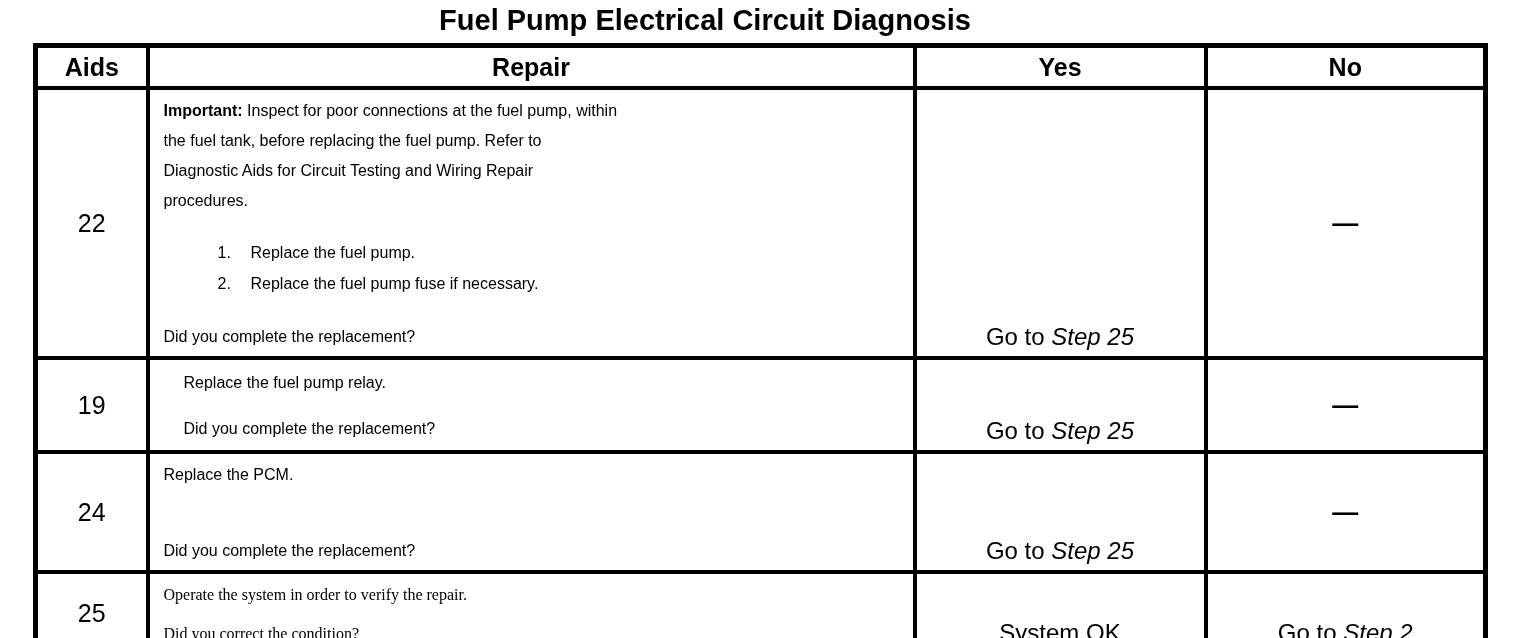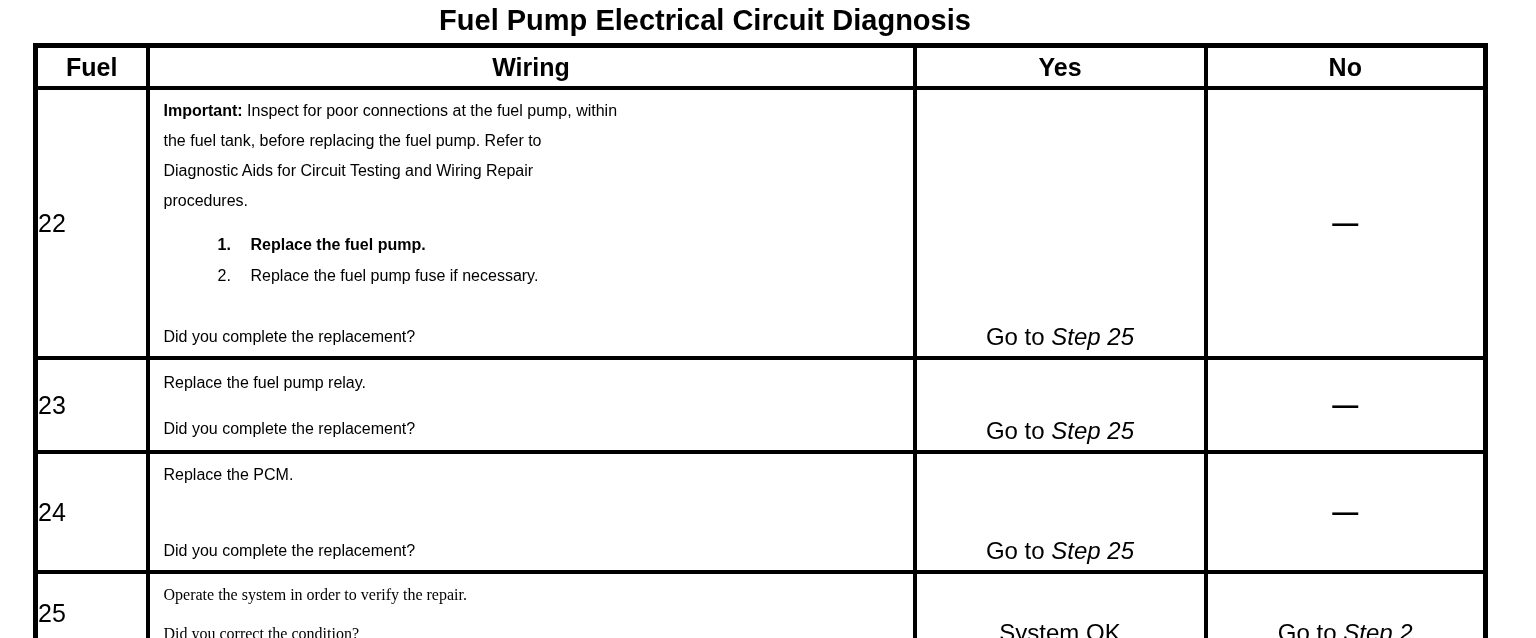--- a/index.html
+++ b/index.html
@@ -34,20 +34,21 @@
     overflow: hidden;
   }
   thead th {
     height: 38px;
     font-size: 25px;
     font-weight: bold;
     text-align: center;
     vertical-align: middle;
   }
   td.step {
+    text-align: center;
     vertical-align: middle;
     font-size: 25px;
   }
   td.action {
     vertical-align: top;
     padding: 6px 14px 4px 14px;
     font-size: 16px;
   }
   td.yes, td.no {
     text-align: center;
@@ -60,46 +61,46 @@
   .row23 td { height: 80px; }
   .row24 td { height: 106px; }
   .row25 td { height: 68px; }
   .cell {
     display: flex;
     flex-direction: column;
     height: 100%;
   }
   .para .line { line-height: 30px; }
   .list-item { margin-left: 54px; line-height: 31px; }
-  .li-1 { margin-top: 13px; font-weight: bold; }
+  .li-1 { margin-top: 21px; }
   .li-2 { }
   .num { display: inline-block; width: 33px; }
   .question { margin-top: auto; line-height: 30px; }
-  .row23 .line, .row23 .question { line-height: 34px; }
+  .row23 .line, .row23 .question { line-height: 34px; margin-left: 20px; }
   .row24 .line { line-height: 30px; }
   .row25 .line, .row25 .question { line-height: 29px; font-family: Liberation Serif, serif; }
   .goto i { font-style: italic; }
   .dash { font-weight: bold; font-size: 26px; }
 </style>
 </head>
 <body>
 
 <div class="title">Fuel Pump Electrical Circuit Diagnosis</div>
 
 <table class="diag">
   <colgroup>
     <col style="width:112px">
     <col style="width:767px">
     <col style="width:291px">
     <col style="width:280px">
   </colgroup>
   <thead>
     <tr>
-      <th>Fuel</th>
-      <th>Wiring</th>
+      <th>Aids</th>
+      <th>Repair</th>
       <th>Yes</th>
       <th>No</th>
     </tr>
   </thead>
   <tbody>
     <tr class="row22">
       <td class="step">22</td>
       <td class="action">
         <div class="cell">
           <div class="para">
@@ -115,21 +116,21 @@
       </td>
       <td class="yes">
         <span class="goto"><span>Go to </span><i>Step 25</i></span>
       </td>
       <td class="no mid">
         <span class="dash">—</span>
       </td>
     </tr>
 
     <tr class="row23">
-      <td class="step">23</td>
+      <td class="step">19</td>
       <td class="action">
         <div class="cell">
           <div class="line">Replace the fuel pump relay.</div>
           <div class="question">Did you complete the replacement?</div>
         </div>
       </td>
       <td class="yes">
         <span class="goto"><span>Go to </span><i>Step 25</i></span>
       </td>
       <td class="no mid">

